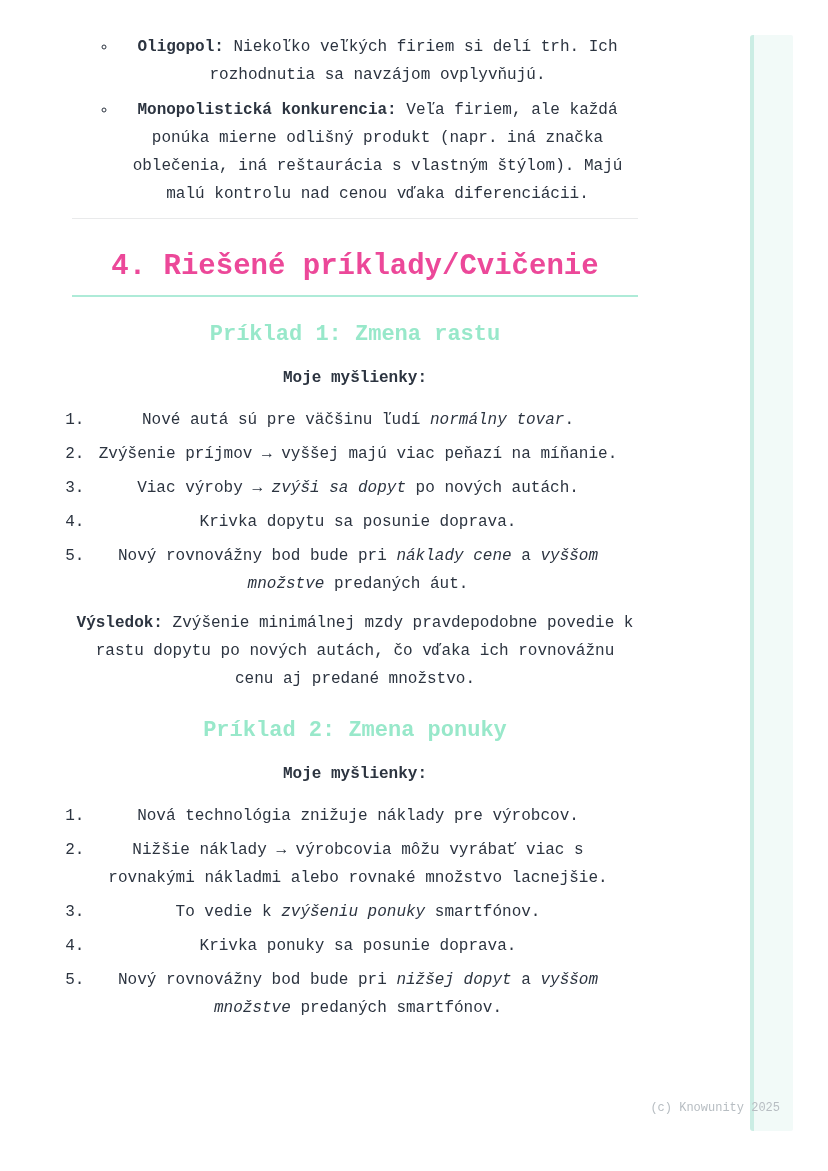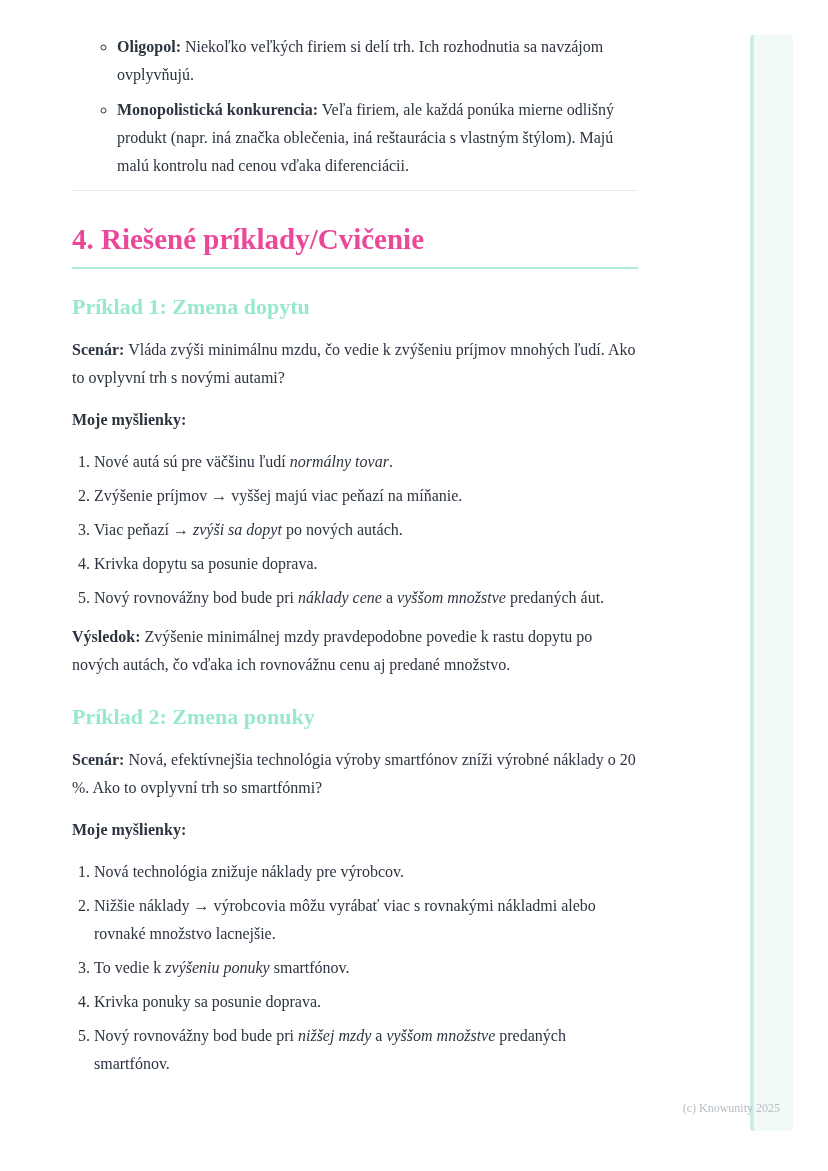--- a/index.html
+++ b/index.html
@@ -2,24 +2,25 @@
 <html><head>
 <meta charset="utf-8">
 <style>
   html, body { margin: 0; padding: 0; background: #ffffff; }
   .page {
     position: relative;
     width: 828px;
     height: 1171px;
     background: #ffffff;
     overflow: hidden;
-    font-family: Liberation Serif, serif;
+    font-family: Liberation Mono, monospace;
     font-size: 16px;
     line-height: 28px;
     color: #2c3440;
+    text-align: center;
   }
   .content {
     position: absolute;
     left: 72px;
     top: 0;
     width: 566px;
   }
   .content p { margin: 0; }
   ul.bullets {
     list-style-type: circle;
@@ -92,47 +93,45 @@
     <ul class="bullets">
       <li><strong>Oligopol:</strong><span> Niekoľko veľkých firiem si delí trh. Ich rozhodnutia sa navzájom ovplyvňujú.</span></li>
       <li><strong>Monopolistická konkurencia:</strong><span> Veľa firiem, ale každá ponúka mierne odlišný produkt (napr. iná značka oblečenia, iná reštaurácia s vlastným štýlom). Majú malú kontrolu nad cenou vďaka diferenciácii.</span></li>
     </ul>
 
     <hr class="divider">
 
     <h1 class="section-heading">4. Riešené príklady/Cvičenie</h1>
 
 
-    <h2 class="example-heading">Príklad 1: Zmena dopytu</h2>
+    <h2 class="example-heading">Príklad 1: Zmena rastu</h2>
 
-    <p class="para"><strong>Scenár:</strong><span> Vláda zvýši minimálnu mzdu, čo vedie k zvýšeniu príjmov mnohých ľudí. Ako to ovplyvní trh s novými autami?</span></p>
 
     <p class="para"><strong>Moje myšlienky:</strong></p>
 
     <ol class="steps">
       <li><span>Nové autá sú pre väčšinu ľudí </span><em>normálny tovar</em><span>.</span><em></em><span></span></li>
       <li><span>Zvýšenie príjmov → vyššej majú viac peňazí na míňanie.</span><em></em><span></span><em></em><span></span></li>
-      <li><span>Viac peňazí → </span><em>zvýši sa dopyt</em><span> po nových autách.</span><em></em><span></span></li>
+      <li><span>Viac výroby → </span><em>zvýši sa dopyt</em><span> po nových autách.</span><em></em><span></span></li>
       <li><span>Krivka dopytu sa posunie doprava.</span><em></em><span></span><em></em><span></span></li>
       <li><span>Nový rovnovážny bod bude pri </span><em>náklady cene</em><span> a </span><em>vyššom množstve</em><span> predaných áut.</span></li>
     </ol>
 
     <p class="result"><strong>Výsledok:</strong><span> Zvýšenie minimálnej mzdy pravdepodobne povedie k rastu dopytu po nových autách, čo vďaka ich rovnovážnu cenu aj predané množstvo.</span></p>
 
     <h2 class="example-heading">Príklad 2: Zmena ponuky</h2>
 
-    <p class="para"><strong>Scenár:</strong><span> Nová, efektívnejšia technológia výroby smartfónov zníži výrobné náklady o 20 %. Ako to ovplyvní trh so smartfónmi?</span></p>
 
     <p class="para"><strong>Moje myšlienky:</strong></p>
 
     <ol class="steps">
       <li><span>Nová technológia znižuje náklady pre výrobcov.</span><em></em><span></span><em></em><span></span></li>
       <li><span>Nižšie náklady → výrobcovia môžu vyrábať viac s rovnakými nákladmi alebo rovnaké množstvo lacnejšie.</span><em></em><span></span><em></em><span></span></li>
       <li><span>To vedie k </span><em>zvýšeniu ponuky</em><span> smartfónov.</span><em></em><span></span></li>
       <li><span>Krivka ponuky sa posunie doprava.</span><em></em><span></span><em></em><span></span></li>
-      <li><span>Nový rovnovážny bod bude pri </span><em>nižšej mzdy</em><span> a </span><em>vyššom množstve</em><span> predaných smartfónov.</span></li>
+      <li><span>Nový rovnovážny bod bude pri </span><em>nižšej dopyt</em><span> a </span><em>vyššom množstve</em><span> predaných smartfónov.</span></li>
     </ol>
 
   </div>
 
   <div class="footer">(c) Knowunity 2025</div>
 
 </div>
 
 </body></html>

